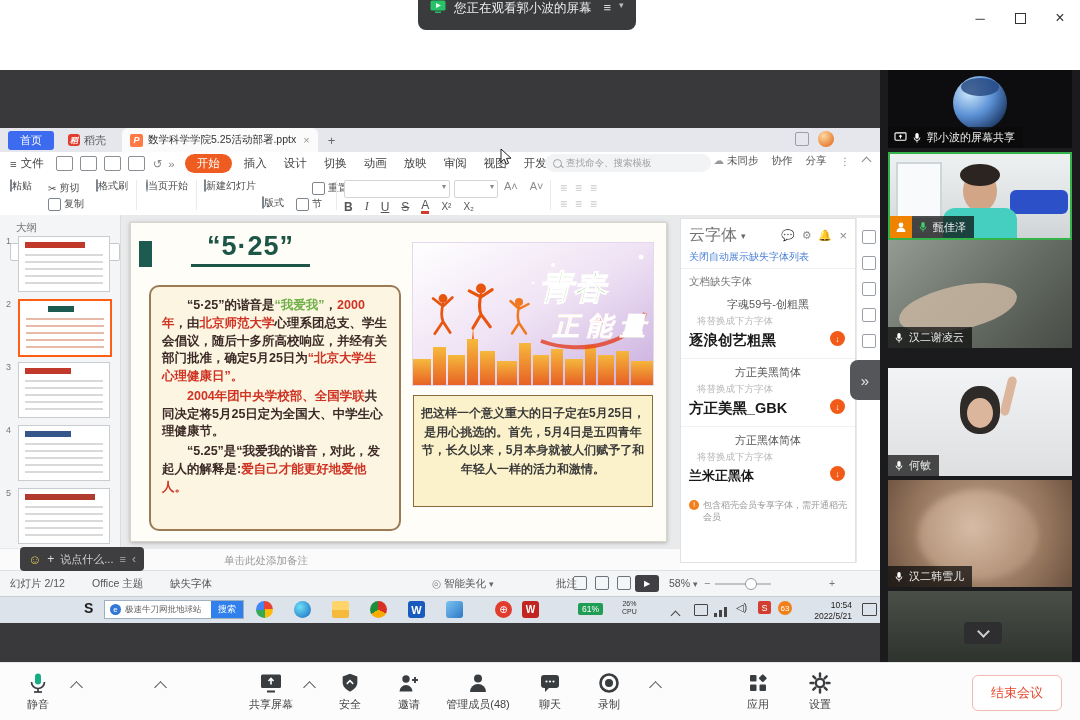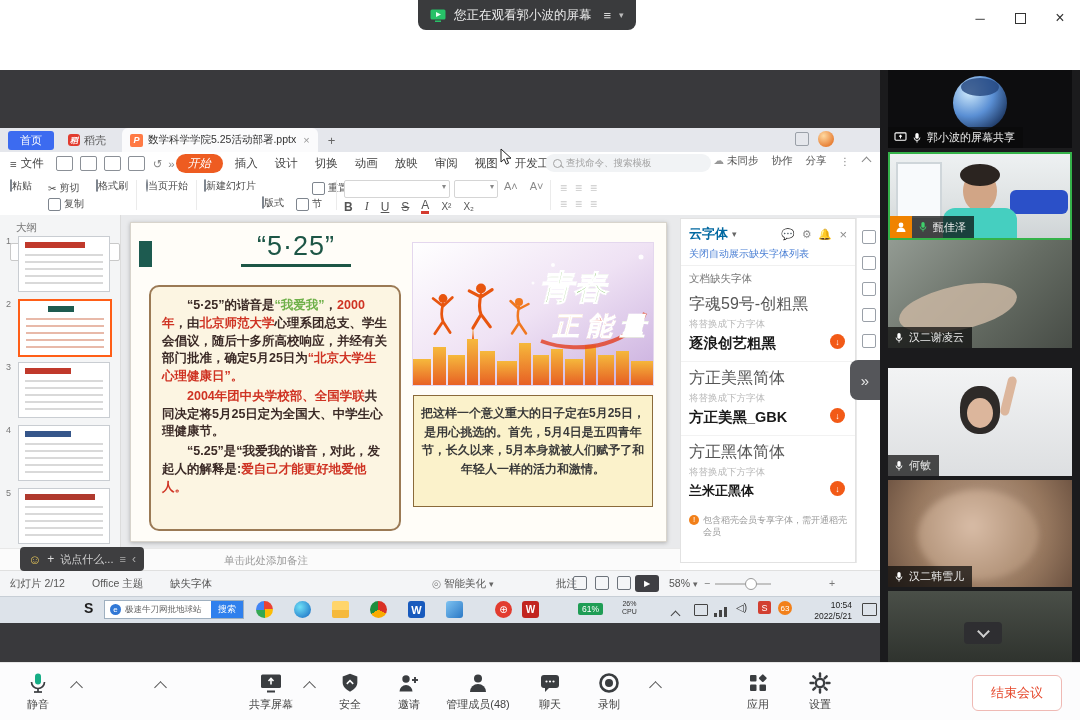--- a/index.html
+++ b/index.html
@@ -3,21 +3,21 @@
 <meta charset="utf-8">
 <style>
   html,body{margin:0;padding:0;}
   body{width:1080px;height:720px;position:relative;overflow:hidden;
        font-family:"Liberation Sans","DejaVu Sans",sans-serif;background:#fff;
        -webkit-font-smoothing:antialiased;}
   .abs{position:absolute;}
   
   .titlebar{left:0;top:0;width:1080px;height:36px;background:#fff;}
   .banner-pill{left:418px;top:0;height:30px;background:#3a3b3d;border-radius:0 0 8px 8px;
-    display:flex;align-items:center;gap:8px;padding:0 12px;color:#ededed;font-size:12.5px;}
+    display:flex;gap:8px;padding:0 12px;color:#ededed;font-size:12.5px;}
   .banner-pill .menu-g{color:#d8d8d8;font-size:13px;margin-left:4px;}
   .winctl{top:0;right:0;height:36px;display:flex;}
   .winctl span{width:40px;height:36px;display:flex;align-items:center;justify-content:center;
     color:#333;font-size:13px;}
   .box-glyph{width:9px;height:9px;border:1.2px solid #333;display:inline-block;}
   .toolbar2{left:0;top:36px;width:1080px;height:34px;background:#fff;border-bottom:1px solid #dcdcdc;}
   .tb2-ic{top:41px;width:26px;height:23px;background:#f1f2f4;border-radius:3px;
     display:flex;align-items:center;justify-content:center;}
   .info-circle{width:16px;height:16px;border-radius:50%;background:#676c73;color:#fff;
     font-size:11px;font-weight:bold;display:flex;align-items:center;justify-content:center;}
@@ -91,43 +91,43 @@
     background:repeating-linear-gradient(#d9d9d9 0 2px,transparent 2px 7px);}
   .thumb-row:nth-of-type(1) .thumb-box:before{background:#c0392b;width:60px;}
   .thumb-row:nth-of-type(2) .thumb-box:before{background:#1d5b50;width:26px;left:28px;}
   .thumb-row:nth-of-type(2) .thumb-box:after{background:repeating-linear-gradient(#e8b9a9 0 2px,transparent 2px 7px);}
   .thumb-row:nth-of-type(4) .thumb-box:before{background:#35568a;}
   .thumb-row:nth-of-type(5) .thumb-box:before{background:#b03a2e;width:70px;}
   
   .slide{left:130px;top:7px;width:535px;height:318px;background:#fffdf8;border:1px solid #d8d4cc;
     box-shadow:0 1px 4px rgba(0,0,0,.25);}
   .teal-block{left:8px;top:18px;width:13px;height:26px;background:#1d5b50;}
-  .slide-title{left:60px;top:8px;width:210px;text-align:center;color:#1d5646;font-weight:normal;
+  .slide-title{left:60px;top:8px;width:210px;text-align:left;color:#1d5646;font-weight:bold;
     font-size:27px;letter-spacing:1px;}
   .slide-title span{display:inline-block;border-bottom:3px solid #1d5646;padding:0 16px 2px;}
   .sbox{left:18px;top:62px;width:252px;height:246px;background:#fcf5e2;border:2px solid #9b7a55;
     border-radius:10px;padding:8px 11px;box-sizing:border-box;font-size:12.5px;font-weight:700;line-height:1.42;}
   .sbox p{margin:2px 0;text-indent:2em;}
   .sbox .dark{color:#3b2a26;} .sbox .red{color:#cf3323;} .sbox .green{color:#6fb049;}
   .notebox{left:282px;top:172px;width:240px;height:112px;background:#fbf2cb;border:1.5px solid #8a6a3a;
     box-sizing:border-box;padding:8px 6px;font-size:12px;font-weight:600;color:#3a3a3a;
     line-height:1.55;text-align:center;}
   .poster{left:282px;top:20px;width:240px;height:142px;box-shadow:0 0 0 1px #e4d7ee;}
   
   .fontspanel{left:680px;top:3px;width:176px;height:345px;background:#fff;border:1px solid #e2e2e2;
     box-sizing:border-box;font-size:11px;}
   .fp-head{display:flex;align-items:center;padding:6px 8px 4px;}
-  .fp-title{font-size:13px;font-weight:bold;color:#0369a1;}
+  .fp-title{font-size:16px;font-weight:normal;color:#737373;}
   .fp-icons{margin-left:auto;display:flex;gap:7px;color:#8b8b8b;font-size:11px;align-items:center;}
   .fp-gear{font-family:"DejaVu Sans",sans-serif;}
   .fp-link{color:#4a7fd4;font-size:10px;padding:0 8px 4px;}
   .fp-sec{color:#777;font-size:10.5px;padding:6px 8px 2px;border-top:1px solid #f0f0f0;}
   .fp-entry{padding:6px 8px 8px;border-bottom:1px solid #f2f2f2;position:relative;}
-  .fp-missing{color:#555;font-size:16px;}
-  .fp-note{color:#b8b8b8;font-size:9.5px;margin:3px 0;}
+  .fp-missing{color:#555;font-size:11px;text-align:center;}
+  .fp-note{color:#b8b8b8;font-size:9.5px;margin:3px 8px;}
   .fp-repl{color:#1a1a1a;font-size:14.5px;font-weight:bold;}
   .fp-repl.thin{font-weight:600;font-size:13px;}
   .fp-dl{position:absolute;right:10px;bottom:12px;width:15px;height:15px;border-radius:50%;
     background:#f25a17;color:#fff;font-size:9px;display:flex;align-items:center;justify-content:center;}
   .fp-btn{margin:10px 8px 0;height:27px;border-radius:3px;color:#fff;font-size:11.5px;
     background:linear-gradient(180deg,#ff6a3c,#f23d2a);display:flex;align-items:center;justify-content:center;}
   .fp-foot{display:flex;gap:4px;align-items:flex-start;margin:7px 8px;color:#9a9a9a;font-size:9px;line-height:1.3;}
   .fp-foot i{flex:none;width:10px;height:10px;border-radius:50%;background:#f2801a;color:#fff;
     font-style:normal;font-size:8px;display:flex;align-items:center;justify-content:center;}
   .rail{left:856px;top:3px;width:24px;height:345px;background:#fff;border-left:1px solid #eaeaea;box-sizing:border-box;}
@@ -290,21 +290,21 @@
       <span class="wm" style="margin-left:10px;">≡</span>
       <span class="wm" style="margin-left:4px;">文件</span>
       <span style="display:flex;gap:7px;margin-left:12px;">
         <i class="qicon"></i>
         <i class="qicon"></i>
         <i class="qicon"></i>
         <i class="qicon"></i>
       </span>
       <span class="wm" style="margin-left:8px;color:#888;">↺</span>
       <span class="wm" style="margin-left:6px;color:#888;">»</span>
-      <span class="start-pill" style="margin-left:1px;font-style:italic;">开始</span>
+      <span class="start-pill" style="margin-left:10px;">开始</span>
       <span class="menu-items">
         <span class="wm">插入</span>
         <span class="wm">设计</span>
         <span class="wm">切换</span>
         <span class="wm">动画</span>
         <span class="wm">放映</span>
         <span class="wm">审阅</span>
         <span class="wm">视图</span>
         <span class="wm">开发工具</span>
         <span class="wm">会员专享</span>

